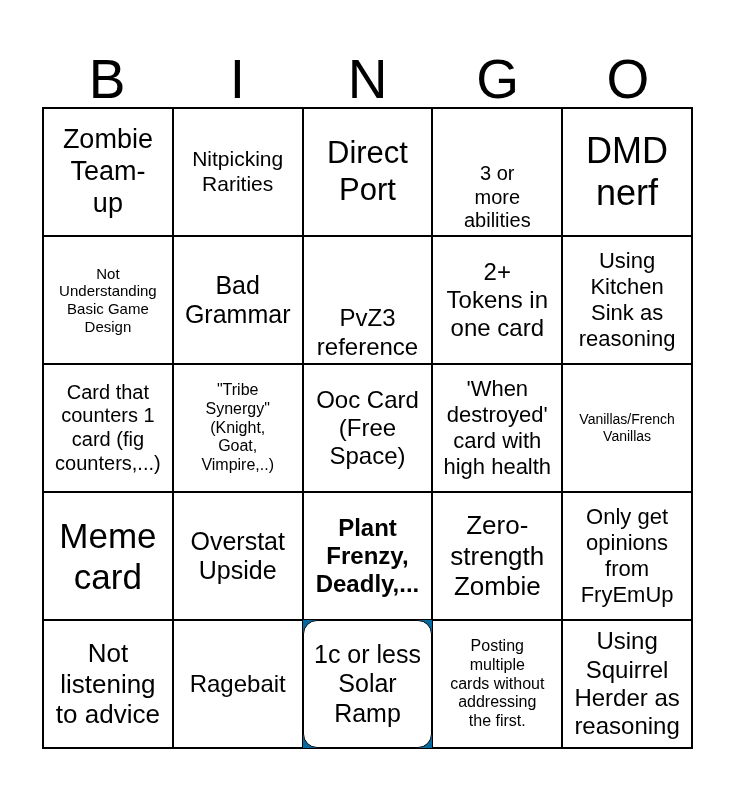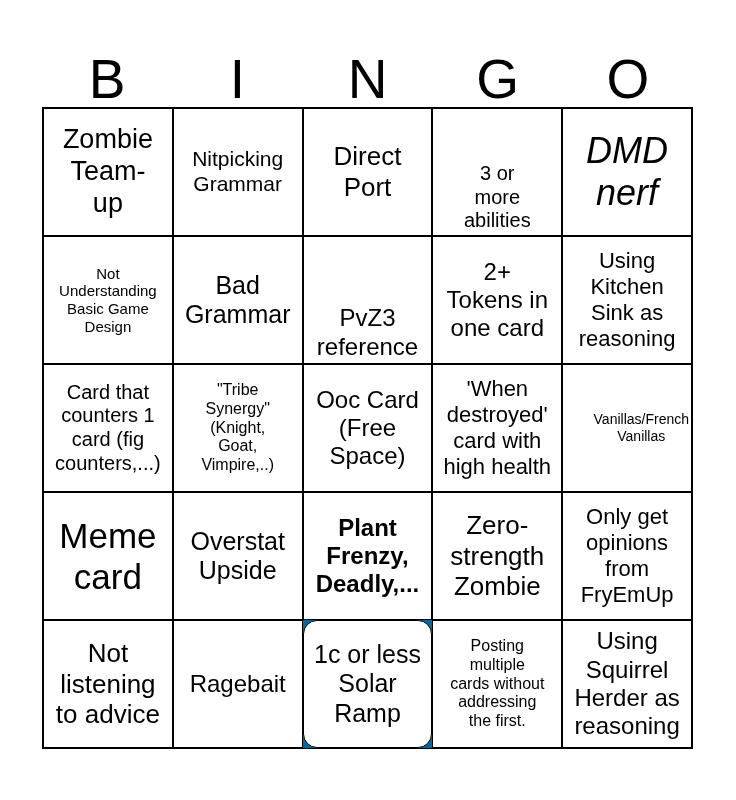--- a/index.html
+++ b/index.html
@@ -76,32 +76,32 @@
     </div>
 
     <div class="bingo-grid">
       <div class="cell" style="font-size: 27px;">
           <span class="cell-text">Zombie
 Team-
 up</span>
         </div>
       <div class="cell" style="font-size: 21px;">
           <span class="cell-text">Nitpicking
-Grammar</span>
-        </div>
-      <div class="cell" style="font-size: 26px;">
+Rarities</span>
+        </div>
+      <div class="cell" style="font-size: 31px;">
           <span class="cell-text">Direct
 Port</span>
         </div>
       <div class="cell" style="font-size: 20px; align-items: flex-end;">
           <span class="cell-text">3 or
 more
 abilities</span>
         </div>
-      <div class="cell" style="font-size: 36px; font-style: italic;">
+      <div class="cell" style="font-size: 36px;">
           <span class="cell-text">DMD
 nerf</span>
         </div>
       <div class="cell" style="font-size: 15px;">
           <span class="cell-text">Not
 Understanding
 Basic Game
 Design</span>
         </div>
       <div class="cell" style="font-size: 25px;">
@@ -140,21 +140,21 @@
           <span class="cell-text">Ooc Card
 (Free
 Space)</span>
         </div>
       <div class="cell" style="font-size: 22px;">
           <span class="cell-text">'When
 destroyed'
 card with
 high health</span>
         </div>
-      <div class="cell" style="font-size: 14px; justify-content: flex-end;">
+      <div class="cell" style="font-size: 14px;">
           <span class="cell-text">Vanillas/French
 Vanillas</span>
         </div>
       <div class="cell" style="font-size: 35px;">
           <span class="cell-text">Meme
 card</span>
         </div>
       <div class="cell" style="font-size: 25px; align-items: center;">
           <span class="cell-text">Overstat
 Upside</span>

